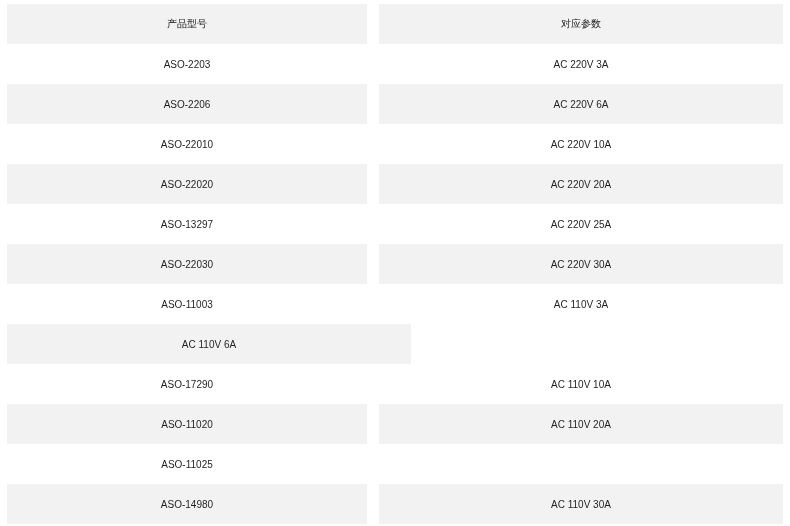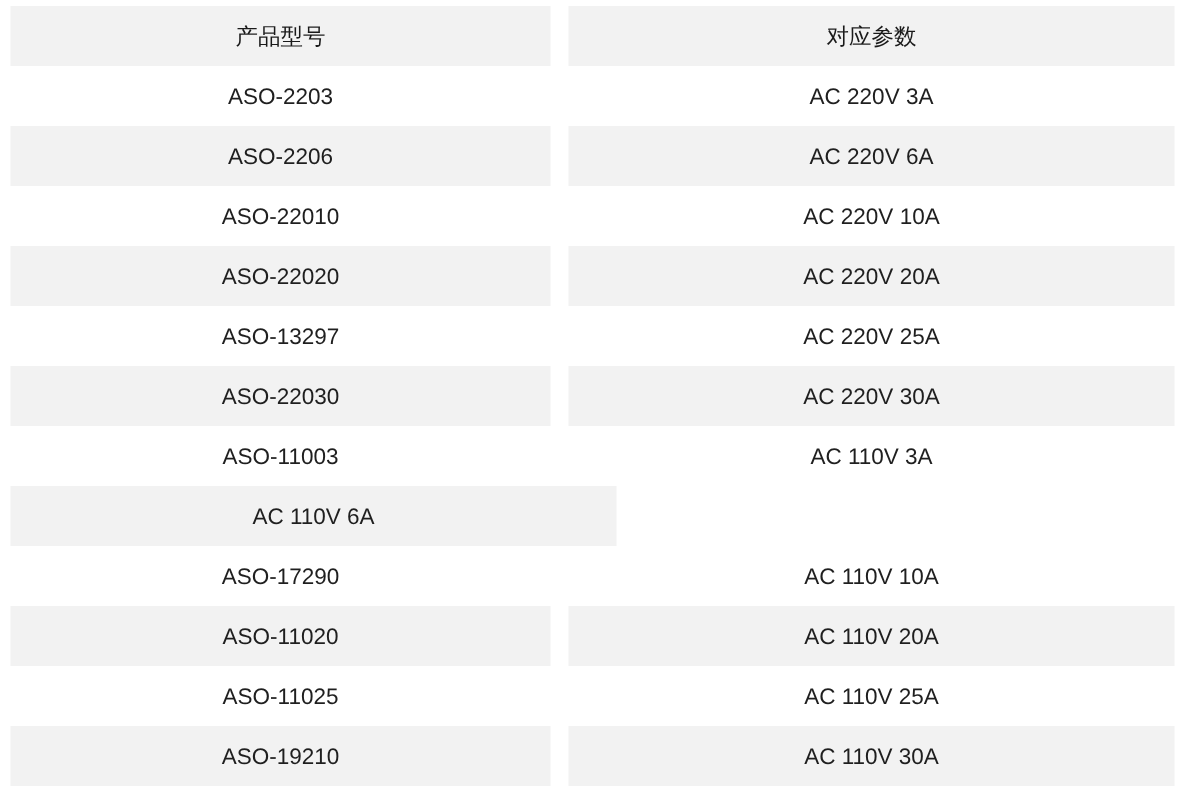--- a/index.html
+++ b/index.html
@@ -18,21 +18,21 @@
   }
   .spec-row {
     display: flex;
     gap: 12px;
     height: 40px;
   }
   .spec-cell {
     display: flex;
     align-items: center;
     justify-content: center;
-    font-size: 15px;
+    font-size: 10px;
     color: #1f1f1f;
     background: #ffffff;
   }
   .spec-cell.col-model { width: 360px; }
   .spec-cell.col-param { width: 404px; }
   
   .spec-row:nth-child(odd) .spec-cell { background: #f2f2f2; }
   .spec-row.header-row .spec-cell {
     color: #1a1a1a;
   }
@@ -91,21 +91,20 @@
     <div class="spec-cell col-param">AC 110V 10A</div>
   </div>
 
   <div class="spec-row">
     <div class="spec-cell col-model">ASO-11020</div>
     <div class="spec-cell col-param">AC 110V 20A</div>
   </div>
 
   <div class="spec-row">
     <div class="spec-cell col-model">ASO-11025</div>
-    <div class="spec-cell col-param">AC 110V 25A</div>
   </div>
 
   <div class="spec-row">
-    <div class="spec-cell col-model">ASO-19210</div>
+    <div class="spec-cell col-model">ASO-14980</div>
     <div class="spec-cell col-param">AC 110V 30A</div>
   </div>
 
 </div>
 
 </body></html>

